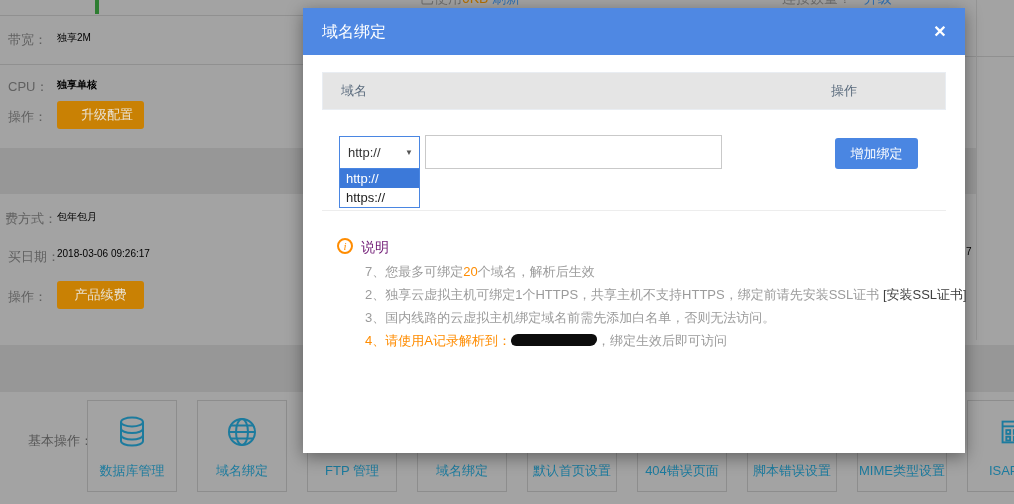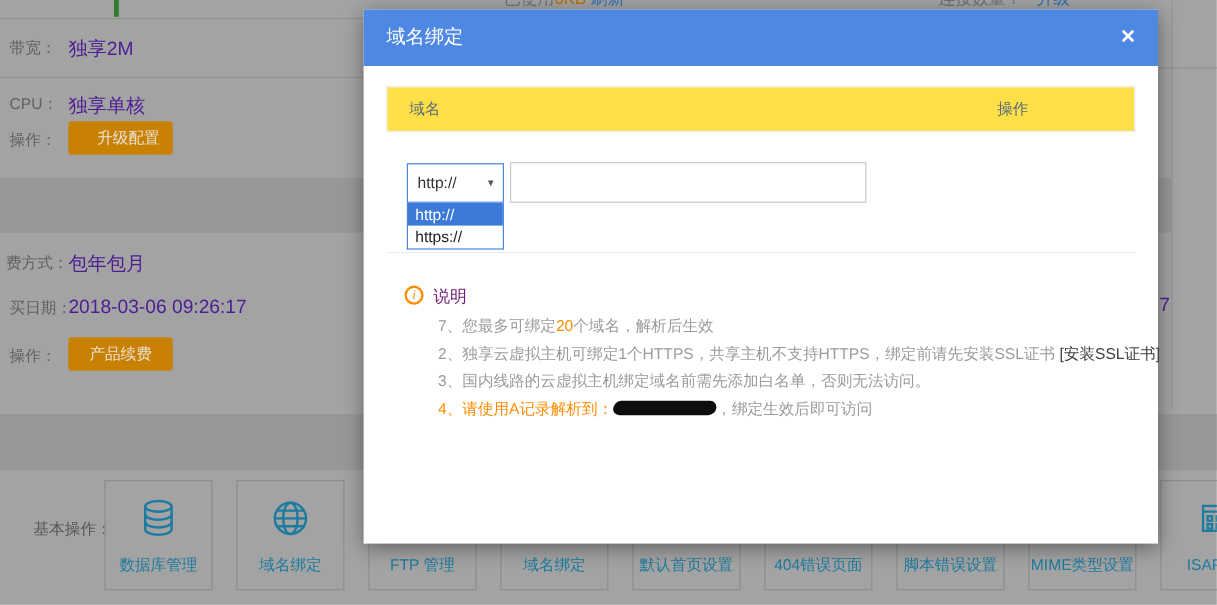--- a/index.html
+++ b/index.html
@@ -7,40 +7,40 @@
   body { font-family:"Liberation Sans","DejaVu Sans",sans-serif; }
   .page { position:relative; width:1014px; height:504px; background:#a3a3a3; overflow:hidden; }
   .sliver { position:absolute; top:-10px; font-size:14px; color:#6e6e6e; white-space:nowrap; }
   .sliver .orange { color:#b36f00; }
   .sliver .link { color:#2f6fb2; }
   .divider { position:absolute; height:1px; background:#909090; }
   .vline { position:absolute; width:1px; background:#959595; }
   .band { position:absolute; background:#979797; }
   .green-bar { position:absolute; left:95px; top:0; width:4px; height:14px; background:#2e7d32; }
   .bg-label { position:absolute; font-size:13px; color:#616161; white-space:nowrap; }
-  .bg-value { position:absolute; font-size:16px; color:#4c1d95; white-space:nowrap; }
+  .bg-value { position:absolute; font-size:10px; color:#000000; white-space:nowrap; }
   .orange-btn { position:absolute; width:87px; height:28px; background:#c98104; color:#e9e2d4;
     font-size:13px; border:none; border-radius:3px; text-align:center; line-height:28px; cursor:pointer; }
 
   .cards { position:absolute; left:87px; top:400px; display:flex; gap:20px; }
   .card { width:90px; height:92px; border:1px solid #8d8d8d; display:flex; flex-direction:column;
     align-items:center; justify-content:flex-end; padding-bottom:11px; cursor:pointer; }
   .card-icon { flex:1; display:flex; align-items:center; justify-content:center; width:100%; }
   .card-icon svg { stroke:#1c7b9e; fill:none; stroke-width:2; }
   .card-label { font-size:13px; color:#1c7b9e; white-space:nowrap; }
 
   
   .modal { position:absolute; left:303px; top:8px; width:662px; height:445px; background:#ffffff;
     box-shadow:0 4px 16px rgba(0,0,0,.4); z-index:10; }
   .modal-header { position:absolute; left:0; top:0; right:0; height:47px; background:#4f88e3; }
   .modal-title { position:absolute; left:19px; top:0; line-height:47px; font-size:16px; color:#ffffff; }
   .modal-close { position:absolute; right:14px; top:13px; width:22px; height:22px; color:#ffffff;
     font-size:16px; font-weight:bold; text-align:center; line-height:22px; cursor:pointer; background:none; border:none; }
 
-  .table-head { position:absolute; left:19px; right:19px; top:64px; height:38px; background:#fde047;
+  .table-head { position:absolute; left:19px; right:19px; top:64px; height:38px; background:#e5e5e5;
     border:1px solid #e9edf2; display:flex; align-items:center; }
   .th-domain { font-size:13px; color:#5a6b7d; margin-left:18px; }
   .th-action { font-size:13px; color:#5a6b7d; margin-left:auto; margin-right:88px; }
 
   .proto-select { position:absolute; left:36px; top:128px; width:81px; height:33px; border:1px solid #4a86e2;
     background:#fff; font-size:13px; color:#333; line-height:31px; padding-left:8px; cursor:pointer; }
   .proto-caret { position:absolute; right:6px; top:0; font-size:8px; color:#555; line-height:31px; }
   .proto-list { position:absolute; left:36px; top:161px; width:81px; background:#fff;
     border:1px solid #4a86e2; border-top:none; z-index:5; }
   .proto-opt { height:19px; line-height:19px; font-size:13px; color:#222; padding-left:6px; cursor:pointer; }
@@ -88,21 +88,21 @@
     <span class="green-bar"></span>
 
     <div class="divider" style="left:0; top:15px; width:303px;"></div>
     <div class="divider" style="left:965px; top:56px; width:49px;"></div>
     <div class="vline" style="left:976px; top:0; height:340px;"></div>
 
     <span class="bg-label" style="left:8px; top:31px;">带宽：</span>
     <span class="bg-value" style="left:57px; top:31px;">独享2M</span>
     <div class="divider" style="left:0; top:64px; width:303px;"></div>
     <span class="bg-label" style="left:8px; top:78px;">CPU：</span>
-    <span class="bg-value" style="left:57px; top:78px;">独享单核</span>
+    <span class="bg-value" style="left:57px; top:78px;font-weight:bold;">独享单核</span>
     <span class="bg-label" style="left:8px; top:108px;">操作：</span>
     <button class="orange-btn" style="left:57px; top:101px;padding-left:13px;">升级配置</button>
 
     <div class="band" style="left:0; top:148px; width:976px; height:46px;"></div>
 
     <span class="bg-label" style="left:5px; top:210px;">费方式：</span>
     <span class="bg-value" style="left:57px; top:210px;">包年包月</span>
     <span class="bg-label" style="left:8px; top:248px;">买日期：</span>
     <span class="bg-value" style="left:57px; top:248px;">2018-03-06 09:26:17</span>
     <span class="bg-value" style="left:966px; top:246px;">7</span>
@@ -190,20 +190,21 @@
     <div class="proto-select">
       <span>http://</span>
       <span class="proto-caret">▼</span>
     </div>
     <div class="proto-list">
         <div class="proto-opt selected">http://</div>
         <div class="proto-opt">https://</div>
       </div>
 
     <input class="domain-input" type="text" value="" style="">
+    <button class="add-btn">增加绑定</button>
 
     <div class="body-hr"></div>
 
     <span class="notice-icon">i</span>
     <span class="notice-title">说明</span>
     <div class="notice-items">
         <div class="notice-item"><span>7、您最多可绑定</span><span class="seg-orange">20</span><span>个域名，解析后生效</span></div>
         <div class="notice-item"><span>2、独享云虚拟主机可绑定1个HTTPS，共享主机不支持HTTPS，绑定前请先安装SSL证书 </span><span class="seg-link">[安装SSL证书]</span></div>
         <div class="notice-item"><span>3、国内线路的云虚拟主机绑定域名前需先添加白名单，否则无法访问。</span></div>
         <div class="notice-item"><span class="seg-orange">4、请使用A记录解析到：</span><span class="seg-redact"></span><span>，绑定生效后即可访问</span></div>

